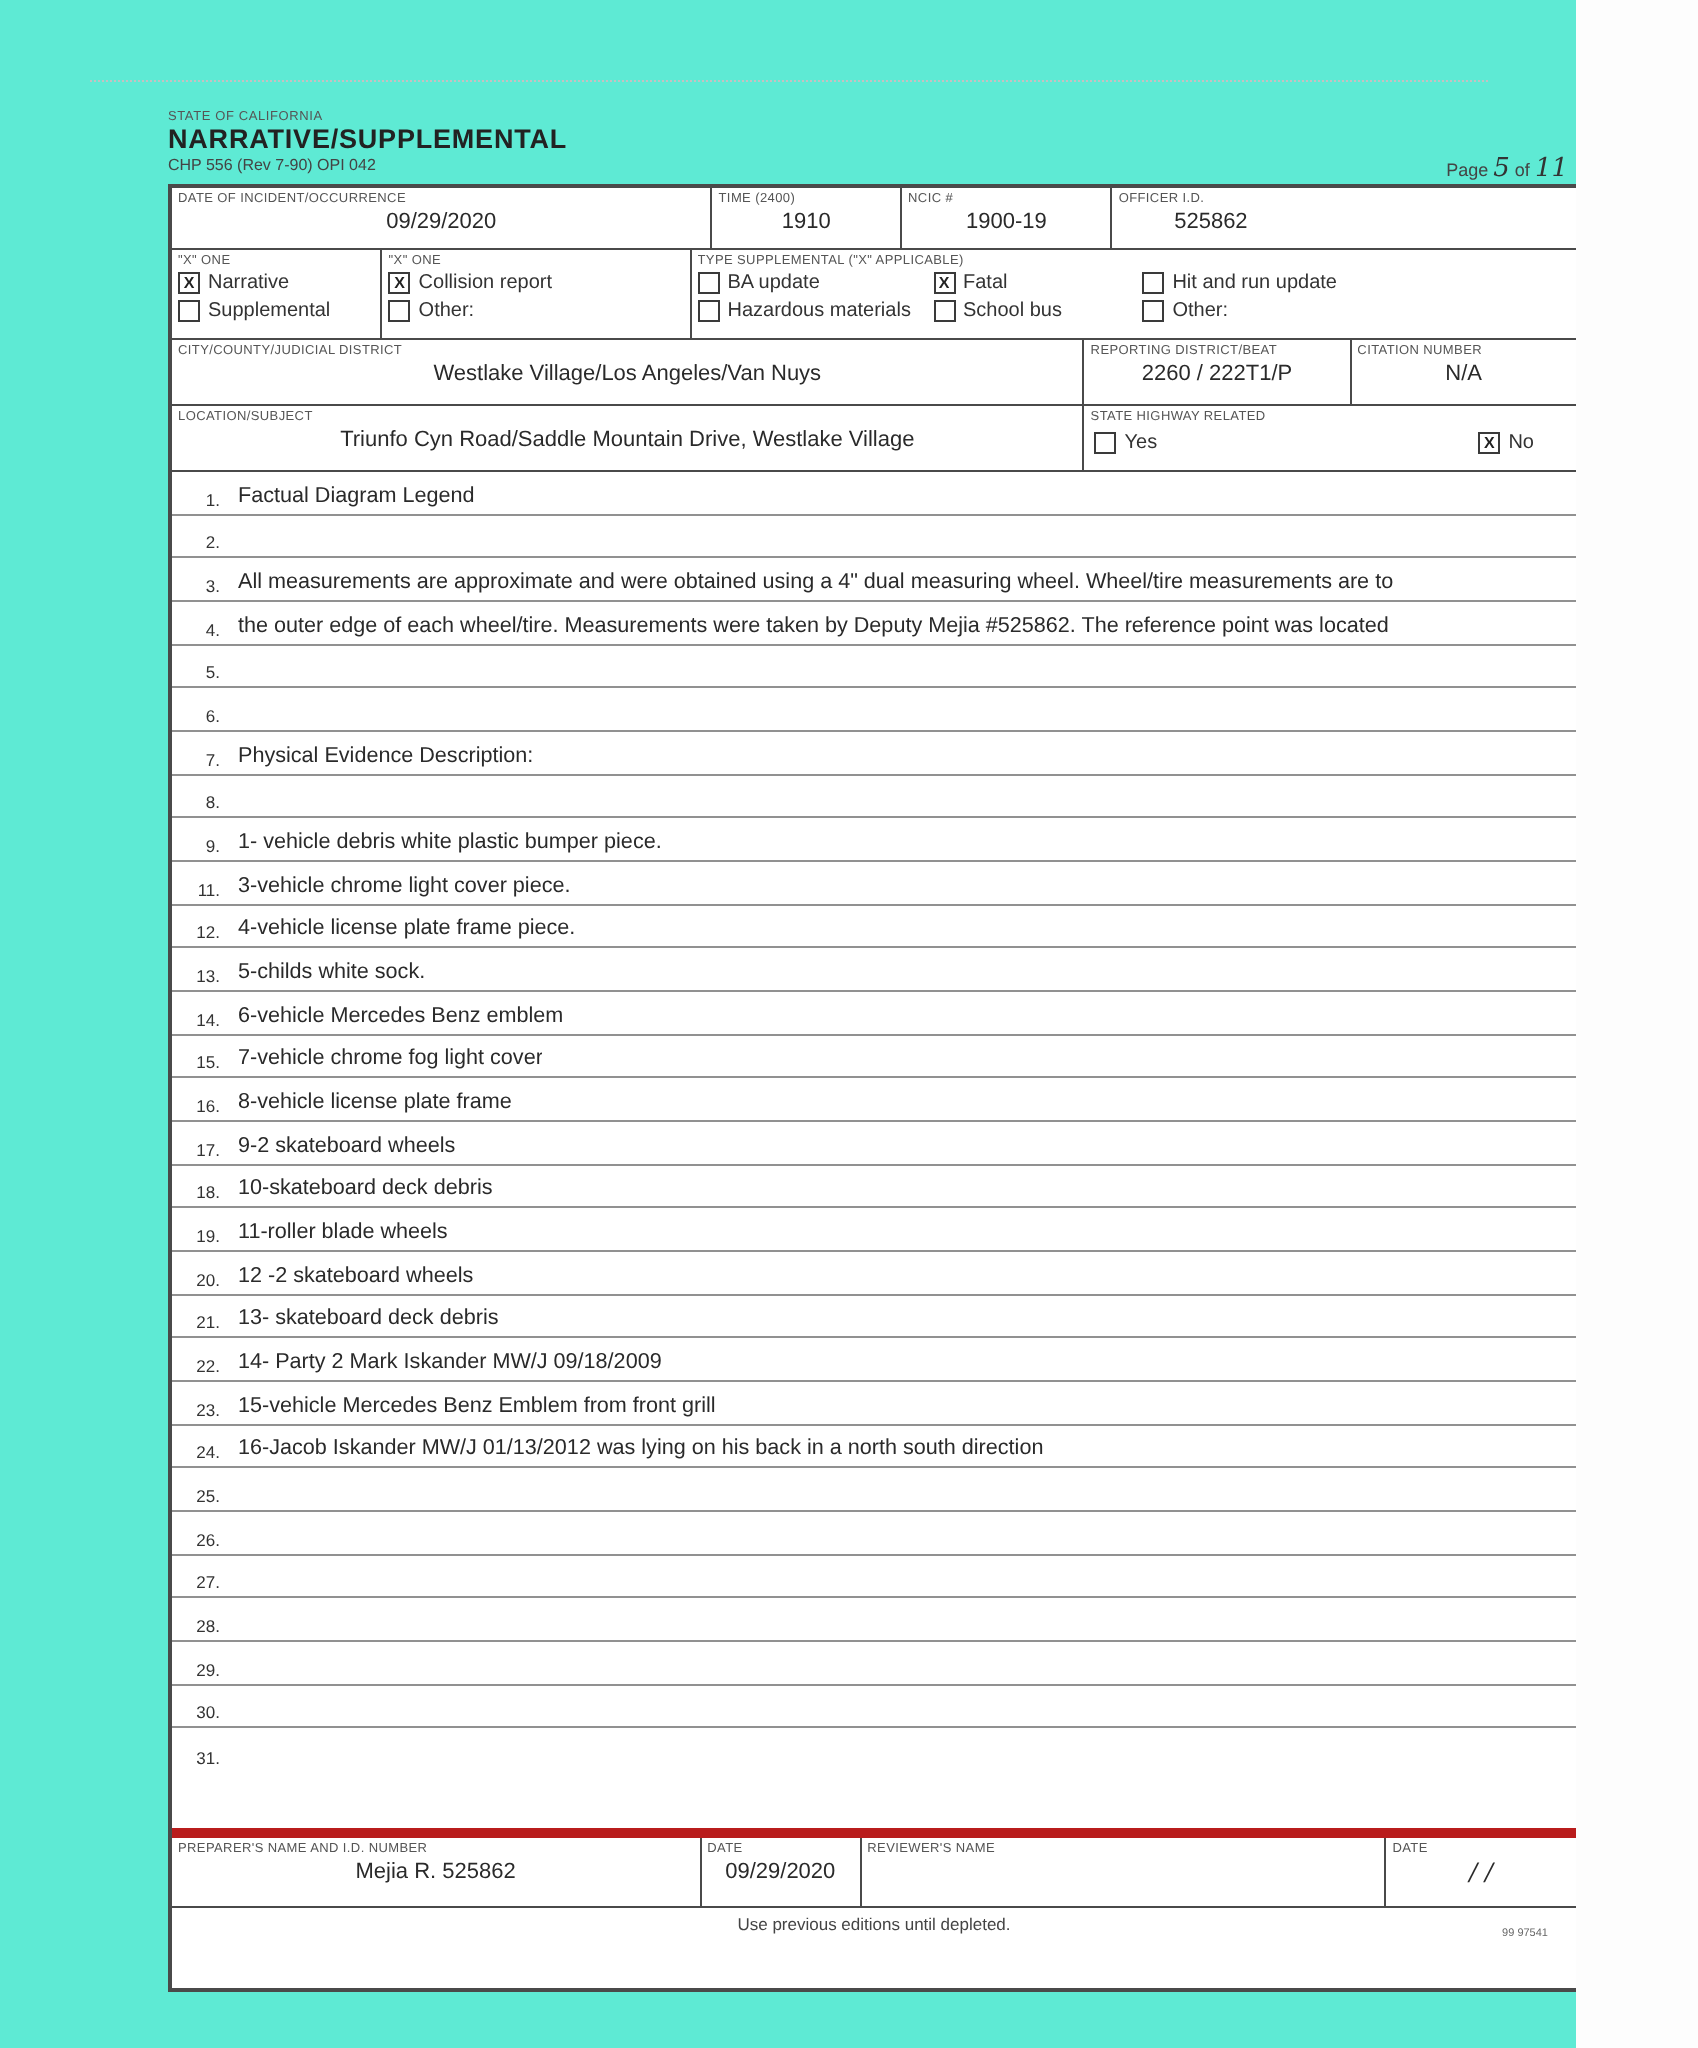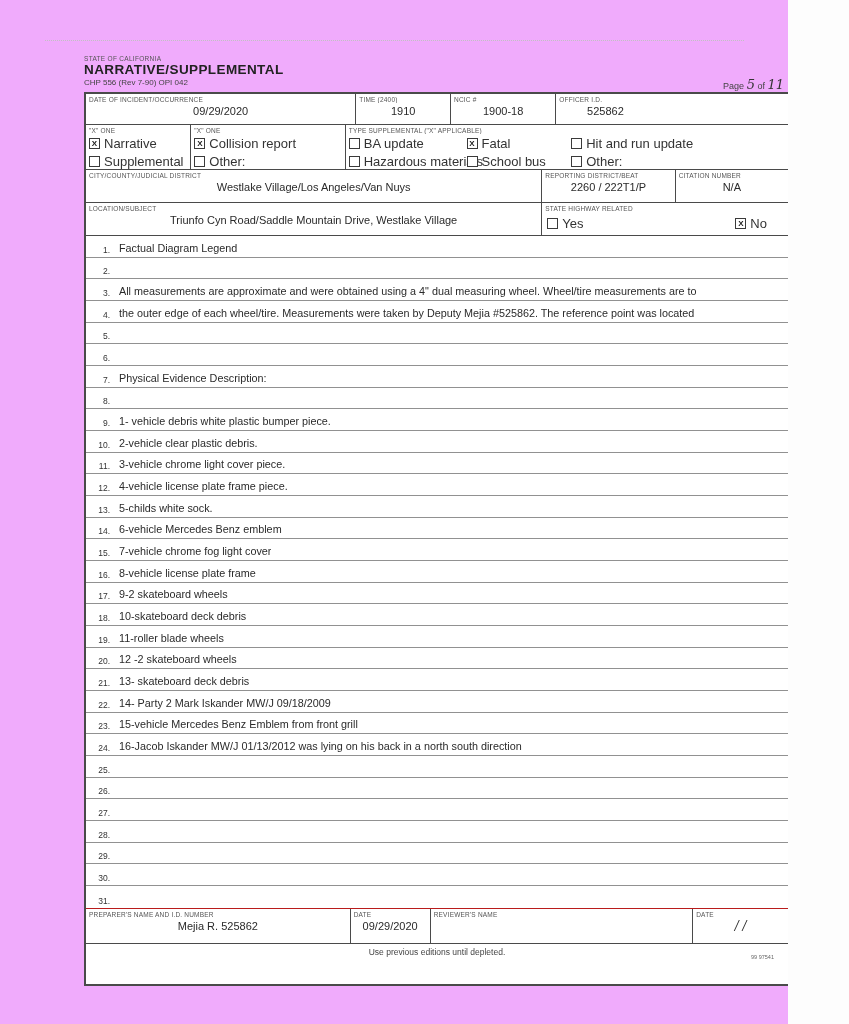--- a/index.html
+++ b/index.html
@@ -1,16 +1,16 @@
 <!DOCTYPE html>
 <html><head>
 <meta charset="utf-8">
 <style>
   html,body{margin:0;padding:0;background:#fdfdfd;}
-  .screen{position:relative;width:788px;height:1024px;background:#f0abfc;overflow:hidden;
+  .screen{position:relative;width:788px;height:1024px;background:#5eead4;overflow:hidden;
           font-family:"Liberation Sans","DejaVu Sans",sans-serif;color:#2e2e2e;}
   .scan-edge{position:absolute;left:45px;right:44px;top:40px;border-top:1px dotted #c2c2c2;}
   .sheet{position:absolute;left:84px;top:55px;width:706px;}
 
   
   .hdr{position:relative;height:37px;}
   .hdr .state{font-size:6.5px;color:#555;letter-spacing:.3px;}
   .hdr .title{font-size:13.5px;font-weight:bold;letter-spacing:.4px;color:#222;}
   .hdr .formid{font-size:8px;color:#444;margin-top:1px;}
   .pageline{position:absolute;right:6px;bottom:0;font-size:9px;color:#444;}
@@ -19,35 +19,35 @@
   .formtable{border:2px solid #4a4a4a;background:#fff;}
   .row{display:flex;border-bottom:1px solid #4a4a4a;}
   .cell{border-right:1px solid #4a4a4a;box-sizing:border-box;padding:2px 3px;position:relative;}
   .cell:last-child{border-right:none;}
   .flabel{font-size:6.5px;color:#555;letter-spacing:.2px;white-space:nowrap;overflow:hidden;}
   .fvalue{font-size:11px;color:#2a2a2a;text-align:center;margin-top:2px;white-space:nowrap;}
   .r1{height:30px;} .r2{height:44px;} .r3{height:32px;} .r4{height:32px;}
   .r1 .cell,.r3 .cell,.r4 .cell{display:flex;flex-direction:column;}
 
   
-  .ck{display:inline-flex;align-items:center;gap:4px;font-size:13px;color:#333;white-space:nowrap;}
+  .ck{display:inline-flex;align-items:center;gap:4px;font-size:10px;color:#333;white-space:nowrap;}
   .box{width:9px;height:9px;border:1px solid #3a3a3a;display:inline-flex;align-items:center;
        justify-content:center;font-size:8px;font-weight:bold;color:#222;flex:none;background:#fff;}
   .box.checked::after{content:"X";}
   .ckcol{display:flex;flex-direction:column;gap:3px;margin-top:2px;}
 
   
   .nlines{background:#fff;}
   .nline{height:21.68px;display:flex;align-items:flex-end;border-bottom:1px solid #919191;box-sizing:border-box;}
   .nline:last-child{border-bottom:none;}
   .nnum{width:24px;flex:none;text-align:right;font-size:8.5px;color:#333;padding-bottom:2px;}
   .ntext{padding-left:9px;padding-bottom:3px;font-size:10.8px;color:#2a2a2a;white-space:nowrap;overflow:hidden;}
 
   
-  .rft{height:34px;border-top:1px solid #b91c1c;}
+  .rft{height:34px;border-top:5px solid #b91c1c;margin-top:28px;}
   .rft .cell{display:flex;flex-direction:column;}
   .notearea{position:relative;height:40px;padding-left:16px;}
   .note{position:absolute;left:0;right:0;top:3px;text-align:center;font-size:8.5px;color:#444;}
   .stock{position:absolute;right:14px;top:10px;font-size:5.5px;color:#666;}
   .handslash{font-family:"DejaVu Serif",serif;font-style:italic;font-size:12px;text-align:center;margin-top:1px;}
 </style>
 </head>
 <body>
 
 <div class="screen">
@@ -73,21 +73,21 @@
         <div class="cell" style="width:38.5%">
           <div class="flabel">DATE OF INCIDENT/OCCURRENCE</div>
           <div class="fvalue">09/29/2020</div>
         </div>
         <div class="cell" style="width:13.5%">
           <div class="flabel">TIME (2400)</div>
           <div class="fvalue">1910</div>
         </div>
         <div class="cell" style="width:15%">
           <div class="flabel">NCIC #</div>
-          <div class="fvalue">1900-18</div>
+          <div class="fvalue">1900-19</div>
         </div>
         <div class="cell" style="width:14%">
           <div class="flabel">OFFICER I.D.</div>
           <div class="fvalue">525862</div>
         </div>
       </div>
 
       <div class="row r2">
         <div class="cell" style="width:15%">
           <div class="flabel">"X" ONE</div>
@@ -218,24 +218,20 @@
           </div>
           <div class="nline">
             <span class="nnum">8.</span>
             <span class="ntext"></span>
           </div>
           <div class="nline">
             <span class="nnum">9.</span>
             <span class="ntext">1- vehicle debris white plastic bumper piece.</span>
           </div>
           <div class="nline">
-            <span class="nnum">10.</span>
-            <span class="ntext">2-vehicle clear plastic debris.</span>
-          </div>
-          <div class="nline">
             <span class="nnum">11.</span>
             <span class="ntext">3-vehicle chrome light cover piece.</span>
           </div>
           <div class="nline">
             <span class="nnum">12.</span>
             <span class="ntext">4-vehicle license plate frame piece.</span>
           </div>
           <div class="nline">
             <span class="nnum">13.</span>
             <span class="ntext">5-childs white sock.</span>

